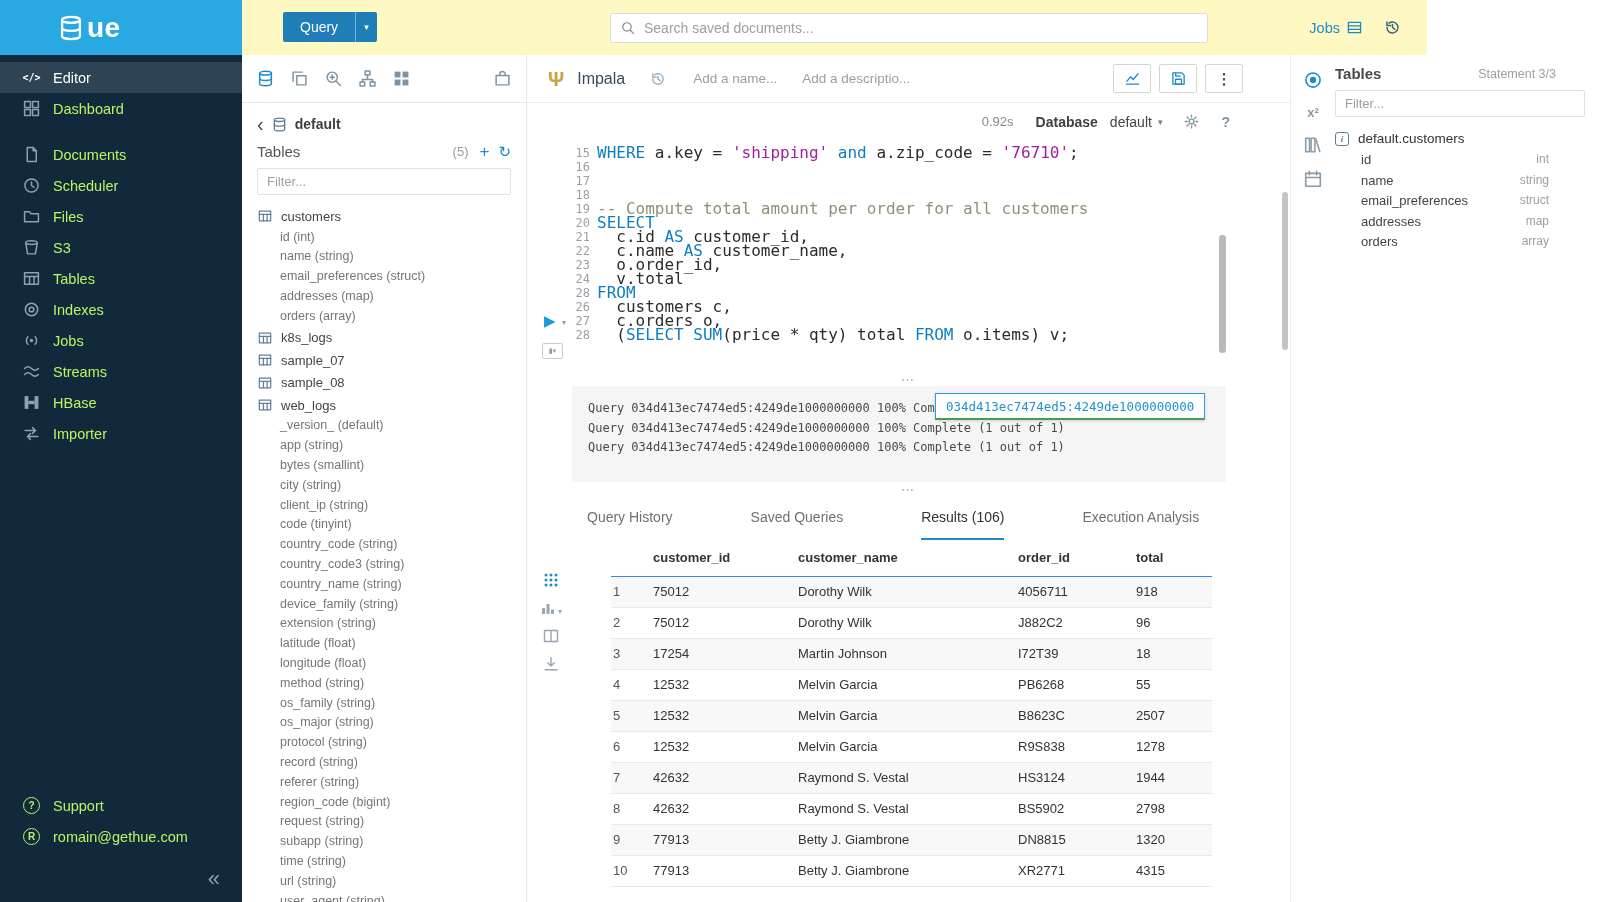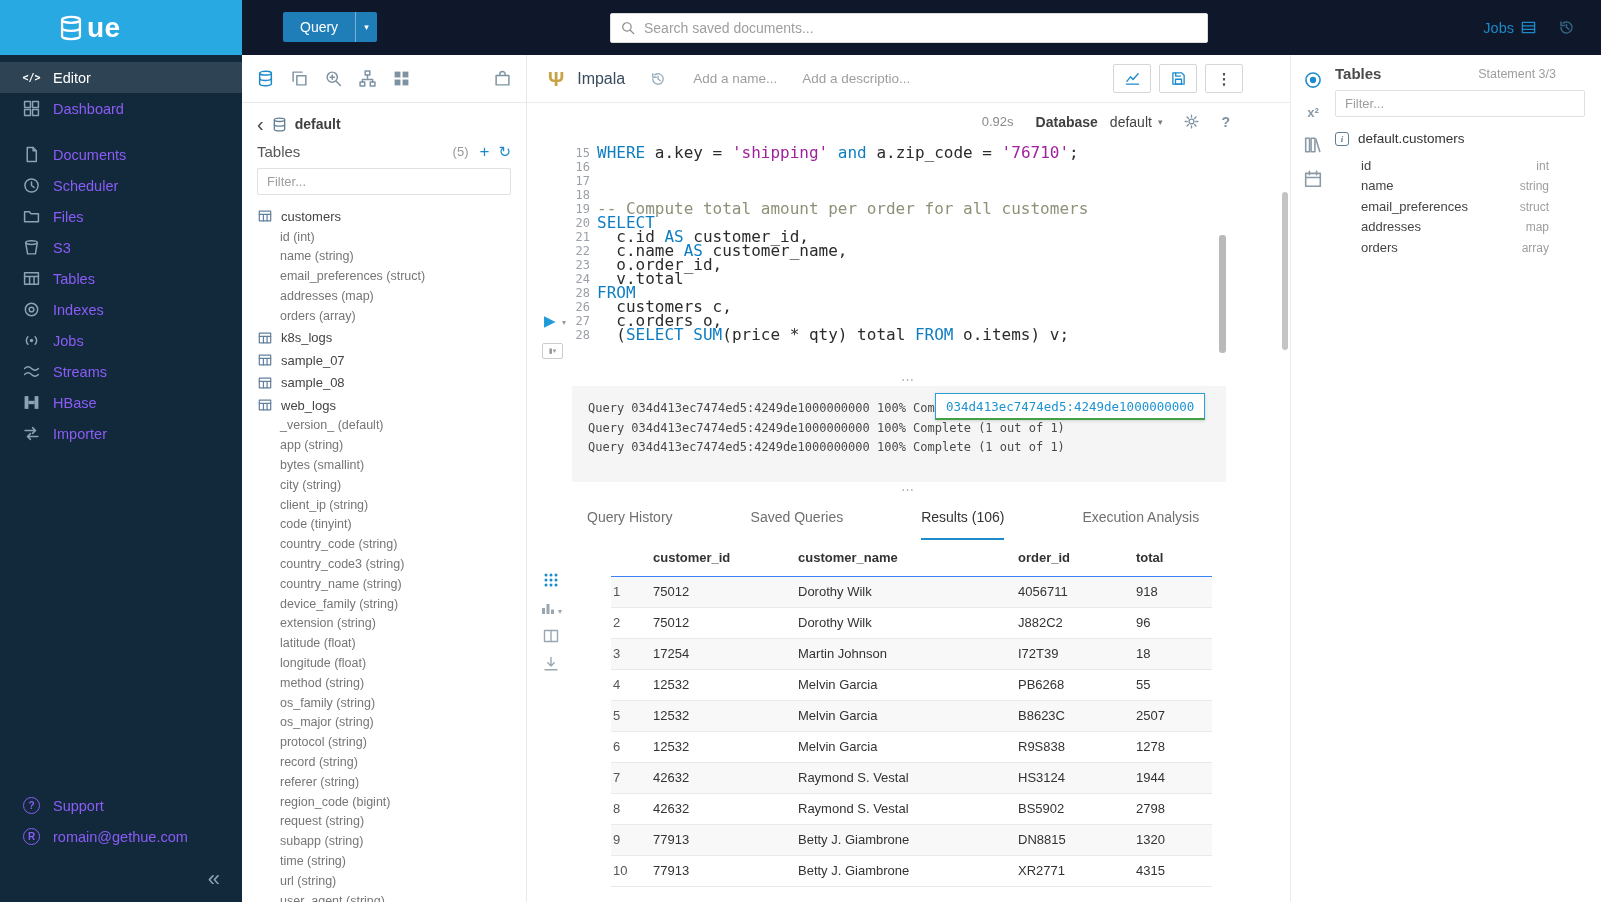--- a/index.html
+++ b/index.html
@@ -7,31 +7,31 @@
 .app{position:relative;width:1601px;height:902px;overflow:hidden;background:#fff}
 .ic{display:inline-flex;align-items:center;justify-content:center;flex:none;width:16px;height:16px}
 ::placeholder{color:#9e9e9e;opacity:1}
 
 
 .sidenav{position:absolute;left:0;top:0;width:242px;height:902px;background:#12293c}
 .logo{height:55px;background:#29a9e1;display:flex;align-items:center;padding-left:58px;gap:3px;cursor:pointer}
 .logo .ic{width:26px;height:26px;color:#fff}
 .logo-text{color:#fff;font-size:28px;font-weight:700;letter-spacing:.5px;line-height:1}
 .nav-items{padding-top:7px}
-.nav-item{display:flex;align-items:center;gap:13px;height:31px;padding-left:23px;color:#8b5cf6;font-size:14.5px;cursor:pointer}
+.nav-item{display:flex;align-items:center;gap:13px;height:31px;padding-left:23px;color:#bef264;font-size:14.5px;cursor:pointer}
 .nav-item .ic{width:17px;height:17px;color:#8da3b4}
 .nav-item.active{background:rgba(255,255,255,.12);color:#fff}
 .nav-item.active .ic{color:#fff}
 .nav-item.gap{margin-top:15px}
 .nav-footer{position:absolute;bottom:50px;left:0;right:0}
 .circle-glyph{width:17px;height:17px;border:1.5px solid currentColor;border-radius:50%;display:flex;align-items:center;justify-content:center;font-size:10px;font-weight:700}
 .collapse-btn{position:absolute;right:22px;bottom:12px;color:#8aa0b2;font-size:22px;cursor:pointer;line-height:1}
 
 
-.topbar{position:absolute;left:242px;top:0;width:1359px;height:55px;background:#0f172a}
+.topbar{position:absolute;left:242px;top:0;width:1185px;height:55px;background:#fef9c3}
 .query-btn{position:absolute;left:41px;top:12px;height:30px;background:#1f7db8;border-radius:2px;display:flex;align-items:stretch;color:#fff;font-size:14px;cursor:pointer;overflow:hidden}
 .qb-label{display:flex;align-items:center;padding:0 17px}
 .qb-caret{display:flex;align-items:center;padding:0 8px;border-left:1px solid rgba(255,255,255,.4);font-size:9px}
 .search-box{position:absolute;left:368px;top:13px;width:598px;height:30px;border:1px solid #dcdcdc;border-radius:2px;display:flex;align-items:center;padding:0 10px;gap:9px;background:#fff}
 .search-box .ic{width:14px;height:14px;color:#8a8a8a}
 .search-box input{border:none;outline:none;flex:1;font-size:14px;color:#333;background:transparent}
 .topbar-right{position:absolute;right:0;top:0;height:55px;display:flex;align-items:center;gap:22px;padding-right:26px}
 .jobs-link{color:#1d8bc9;font-size:14.5px;display:flex;gap:7px;align-items:center;cursor:pointer}
 .jobs-link .ic{width:15px;height:15px}
 .history-top{width:17px;height:17px;color:#33647f;cursor:pointer}
@@ -117,21 +117,21 @@
 .rp-rail .ic{width:18px;height:18px;color:#8a9aa6;cursor:pointer}
 .rp-rail .ic.active{color:#1d8bc9}
 .x2{font-size:13px;font-weight:700;color:#8a9aa6;cursor:pointer}
 .rp-main{flex:1;padding-top:10px}
 .rp-head{display:flex;align-items:center;padding-right:45px}
 .rp-title{font-size:15px;font-weight:700;color:#4a4a4a}
 .rp-stmt{margin-left:auto;font-size:12.5px;color:#9e9e9e}
 .rp-filter{width:calc(100% - 16px);height:27px;border:1px solid #e0e0e0;border-radius:2px;padding:0 9px;font-size:13px;outline:none;color:#333;margin-top:8px}
 .rp-table{display:flex;align-items:center;gap:9px;margin:14px 0 6px;font-size:13.5px;color:#333;cursor:pointer}
 .info-ic{width:14px;height:14px;border:1px solid #5f7d95;border-radius:3px;color:#5f7d95;font-size:9px;font-weight:700;display:flex;align-items:center;justify-content:center;font-family:"Liberation Serif",serif;font-style:italic}
-.rcol{display:flex;height:20.5px;align-items:flex-end;padding:0 52px 0 26px;font-size:13px;color:#444;cursor:pointer}
+.rcol{display:flex;height:20.5px;align-items:flex-start;padding:0 52px 0 26px;font-size:13px;color:#444;cursor:pointer}
 .rcol .type{margin-left:auto;font-size:12px;color:#9e9e9e}
 </style>
 </head>
 <body>
 
 <div class="app">
 
   <nav class="sidenav">
     <div class="logo">
       <span class="ic">

